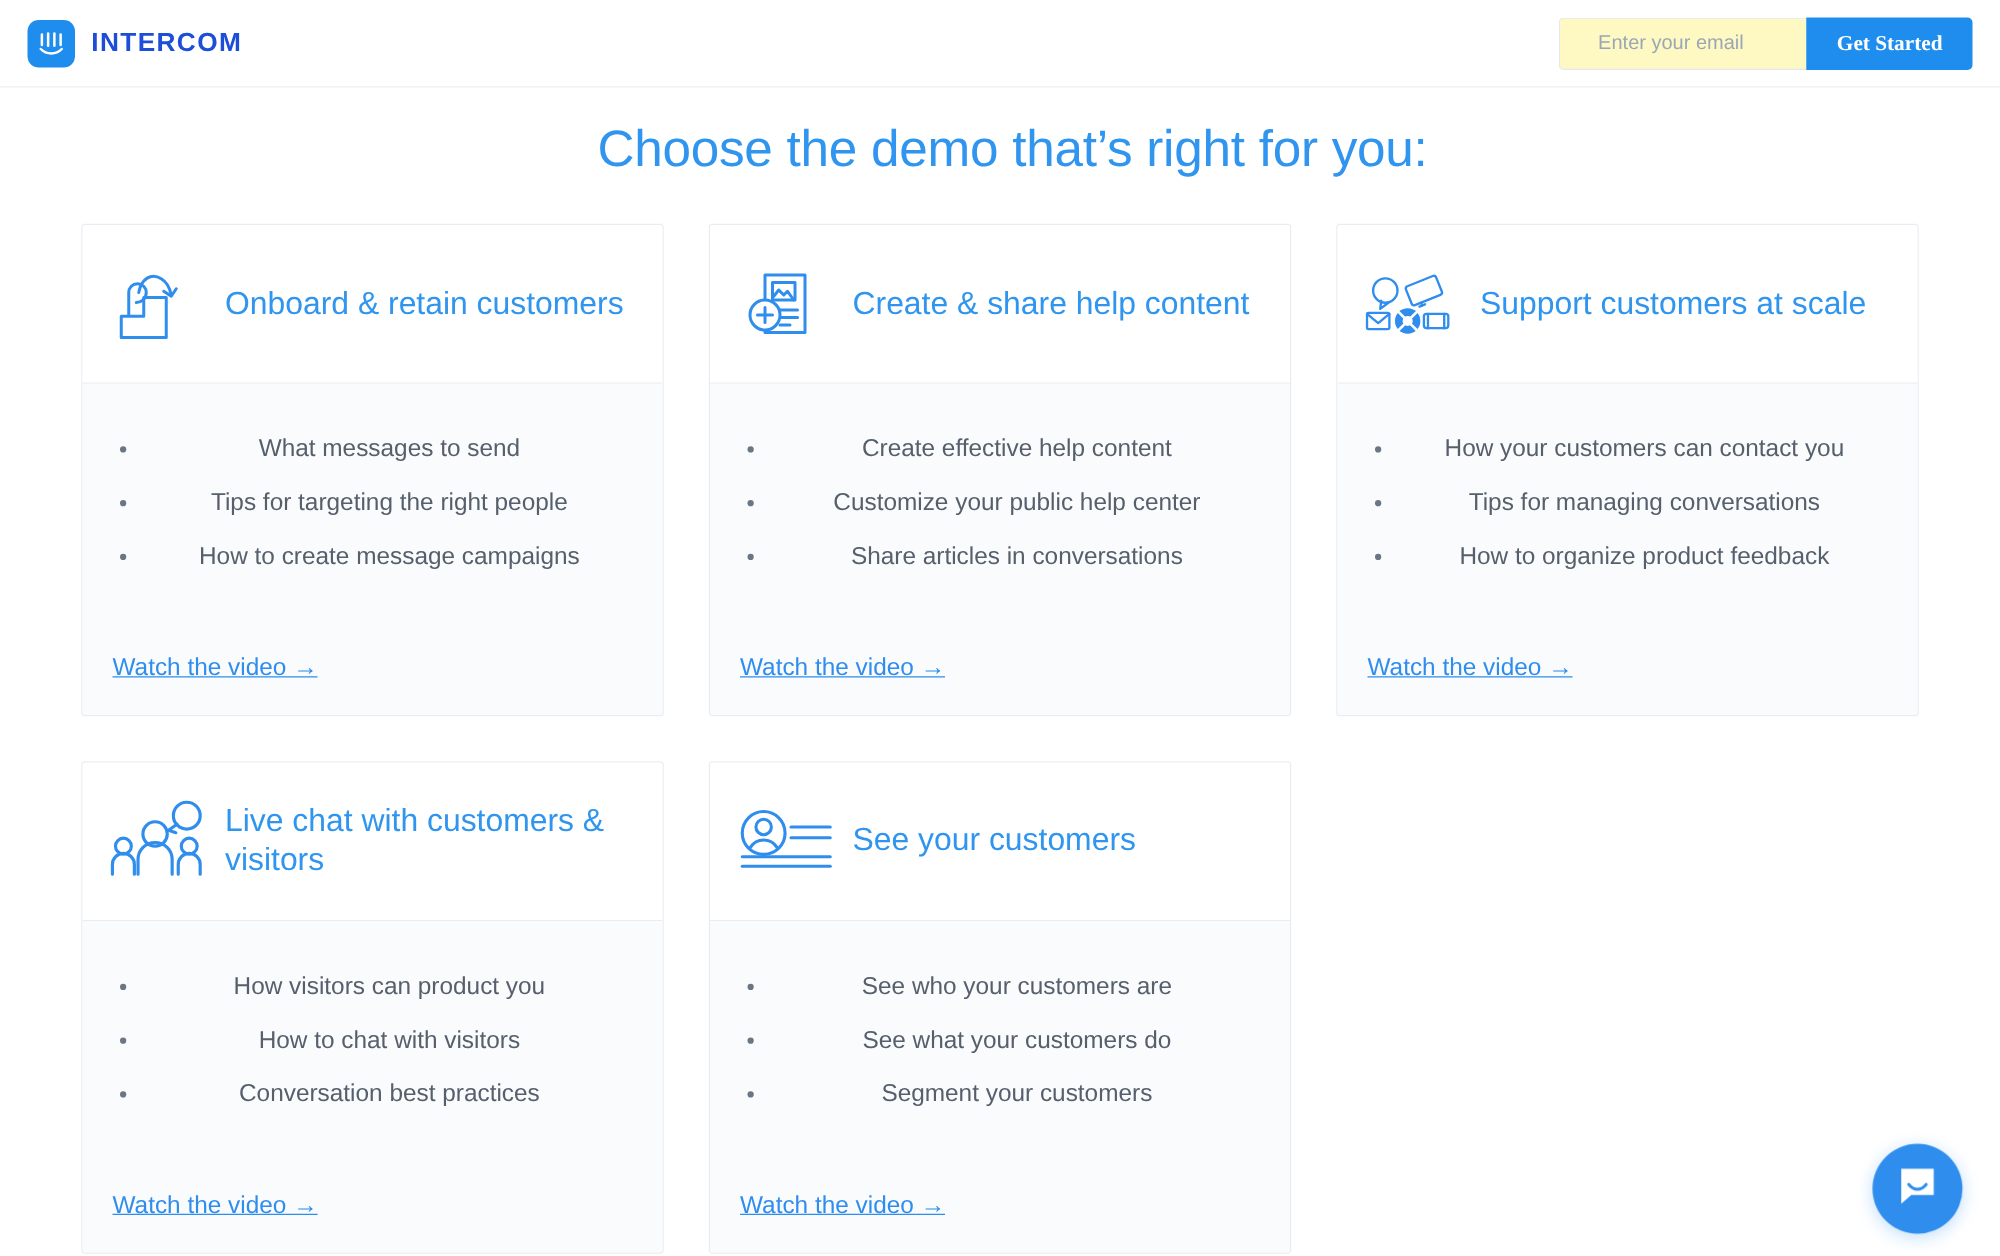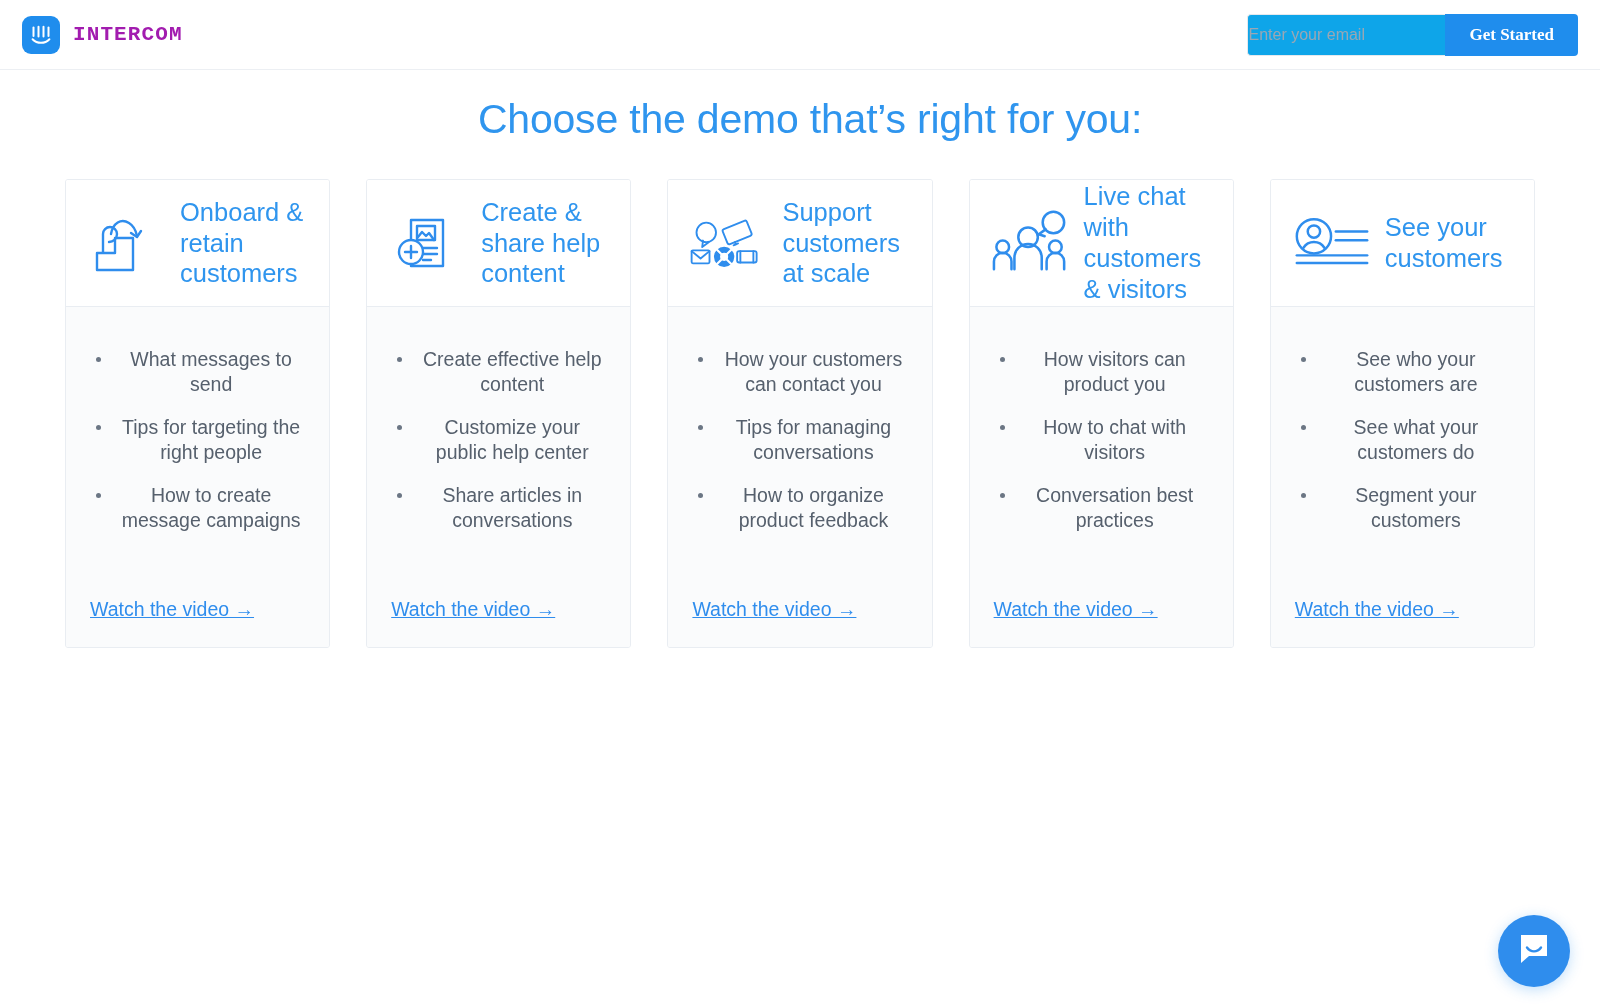--- a/index.html
+++ b/index.html
@@ -32,25 +32,24 @@
   .brand-mark {
     width: 38px;
     height: 38px;
     border-radius: 9px;
     background: #1f8ded;
     display: flex;
     align-items: center;
     justify-content: center;
   }
   .brand-name {
-    color: #a21caf;
+    color: #1d4ed8;
     font-size: 21px;
     font-weight: bold;
     letter-spacing: 1.1px;
-    font-family: Liberation Mono, monospace;
   }
 
   .nav {
     position: absolute;
     left: 660px;
     top: 0;
     height: 70px;
     display: flex;
     align-items: center;
     gap: 0;
@@ -83,25 +82,25 @@
     display: flex;
     align-items: stretch;
     height: 42px;
   }
   .email-input {
     width: 198px;
     height: 42px;
     border: 1px solid #e4e9ee;
     border-right: none;
     border-radius: 4px 0 0 4px;
-    background: #0ea5e9;
+    background: #fef9c3;
     font-family: "Liberation Sans", sans-serif;
     font-size: 16px;
     color: #404d5e;
-    padding: 0 0;
+    padding: 0 30px;
     outline: none;
   }
   .email-input::placeholder { color: #9aa7b4; }
   .cta-button {
     height: 42px;
     border: none;
     border-radius: 0 4px 4px 0;
     background: #1f8ded;
     color: #ffffff;
     font-family: Liberation Serif, serif;
@@ -122,21 +121,21 @@
     letter-spacing: -0.2px;
     padding-left: 20px;
   }
 
   
   .grid {
     width: 1470px;
     margin: 0 auto;
     margin-top: 36px;
     display: grid;
-    grid-template-columns: repeat(5, 1fr);
+    grid-template-columns: repeat(3, 1fr);
     column-gap: 53px;
     row-gap: 48px;
     gap: 36px;
   }
   .card {
     border: 1px solid #e9edf2;
     border-radius: 3px;
     background: #ffffff;
     display: flex;
     flex-direction: column;

